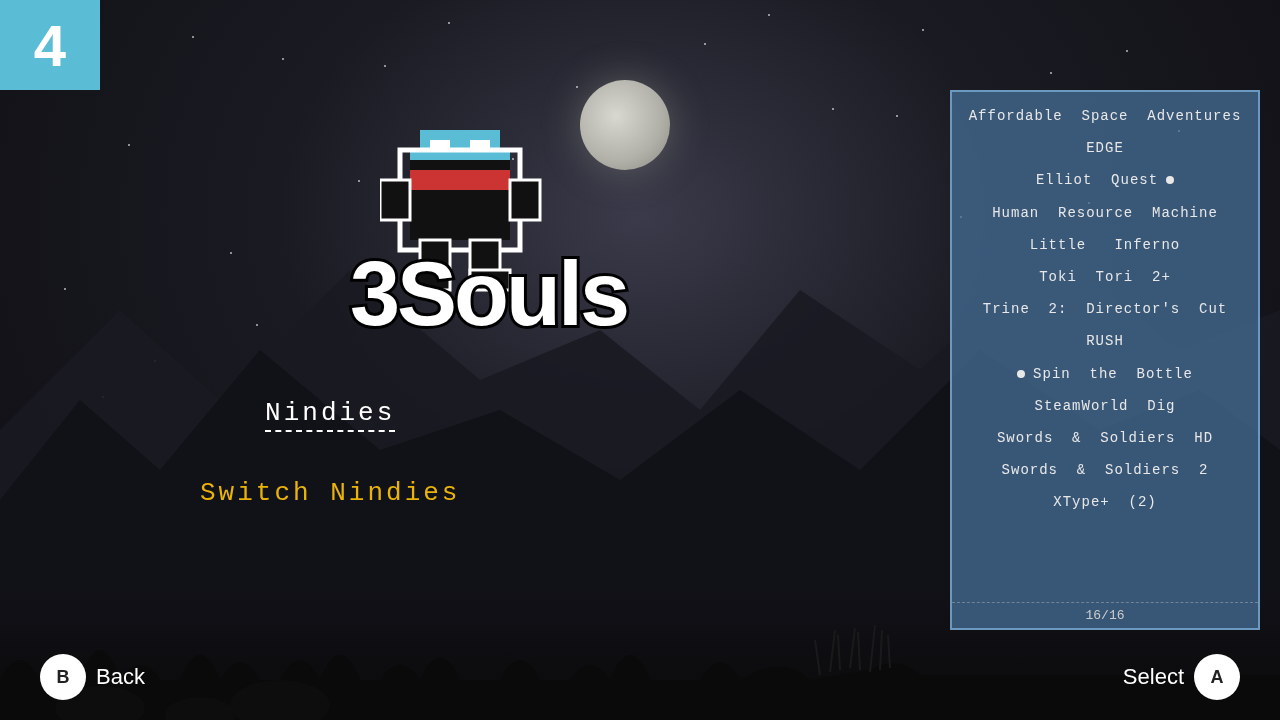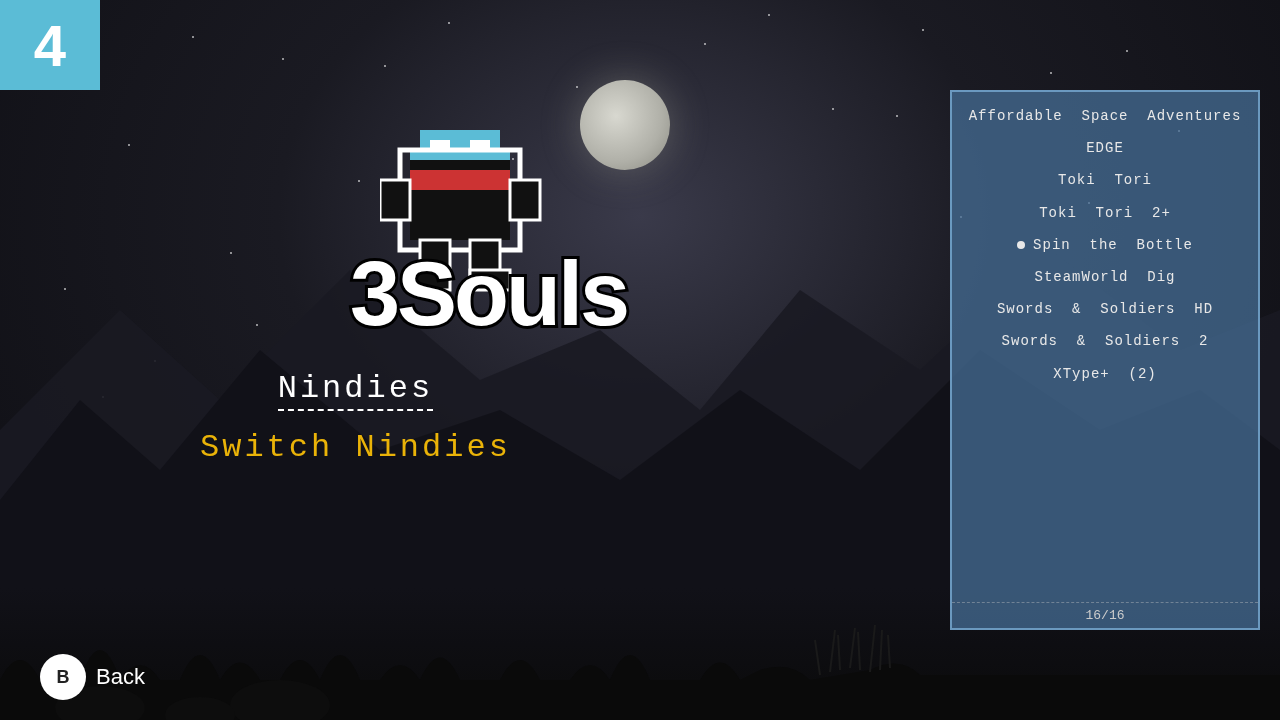--- a/index.html
+++ b/index.html
@@ -82,24 +82,25 @@
       position: absolute;
       left: 200px;
       top: 370px;
       display: flex;
       flex-direction: column;
       align-items: center;
       gap: 18px;
     }
 
     .menu-item {
-      font-size: 32px;
+      font-size: 26px;
       color: #ccc;
       letter-spacing: 3px;
       font-family: 'Courier New', monospace;
+      margin-top: 28px;
     }
     .menu-item.active {
       color: white;
       border-bottom: 2px dashed white;
       padding-bottom: 2px;
     }
     .menu-item.dim {
       color: #eab308;
     }
 
@@ -300,24 +301,37 @@
 <div id="game-list-panel">
   <div id="game-list-scroll">
 
     <div class="game-item">
       <span>Affordable  Space  Adventures</span>
     </div>
     <div class="game-item">
       <span>EDGE</span>
     </div>
     <div class="game-item">
-      <span>Toki  Tori</span>
+      <span>Elliot  Quest</span>
+      <span class="dot"></span>
+    </div>
+    <div class="game-item">
+      <span>Human  Resource  Machine</span>
+    </div>
+    <div class="game-item">
+      <span>Little   Inferno</span>
     </div>
     <div class="game-item">
       <span>Toki  Tori  2+</span>
+    </div>
+    <div class="game-item">
+      <span>Trine  2:  Director's  Cut</span>
+    </div>
+    <div class="game-item">
+      <span>RUSH</span>
     </div>
     <div class="game-item">
       <span class="dot"></span>
       <span>Spin  the  Bottle</span>
     </div>
     <div class="game-item">
       <span>SteamWorld  Dig</span>
     </div>
     <div class="game-item">
       <span>Swords  &amp;  Soldiers  HD</span>
@@ -331,13 +345,17 @@
   </div>
 
   <div id="list-counter">16/16</div>
 </div>
 
 <div id="bottom-bar">
   <div class="btn-action">
     <div class="btn-circle">B</div>
     <span class="btn-label">Back</span>
   </div>
+  <div class="btn-action">
+    <span class="btn-label">Select</span>
+    <div class="btn-circle">A</div>
+  </div>
 </div>
 
 </body></html>

